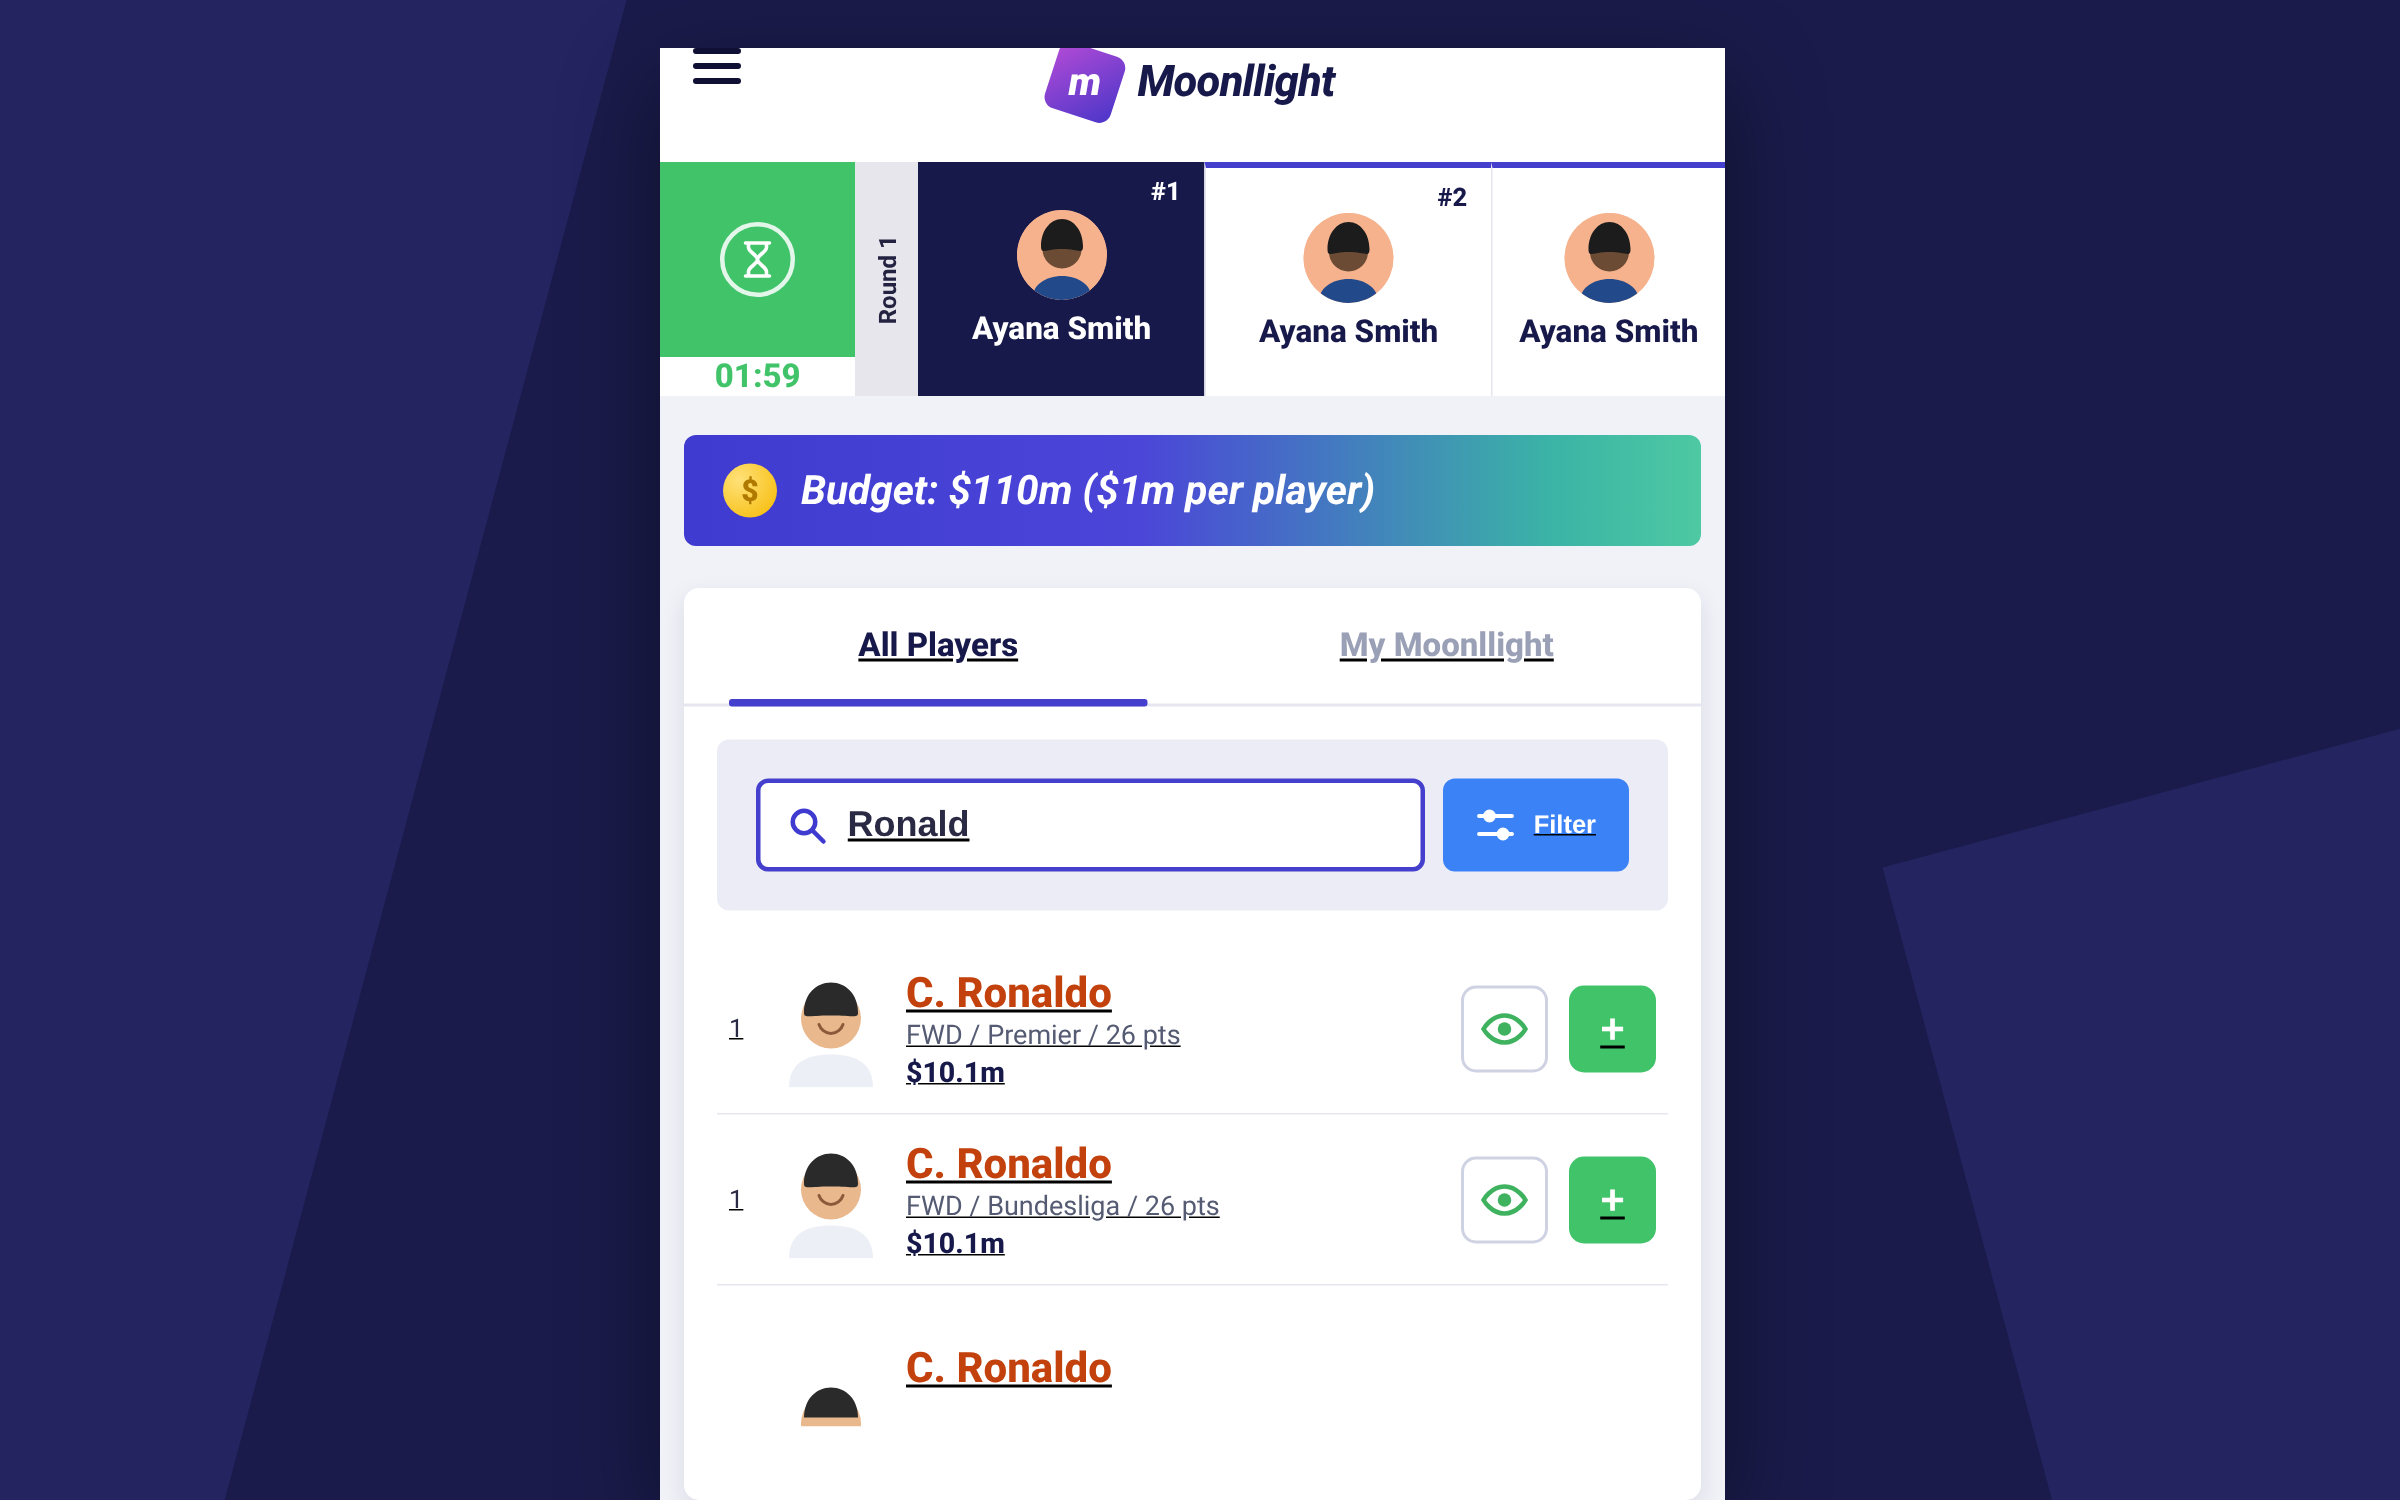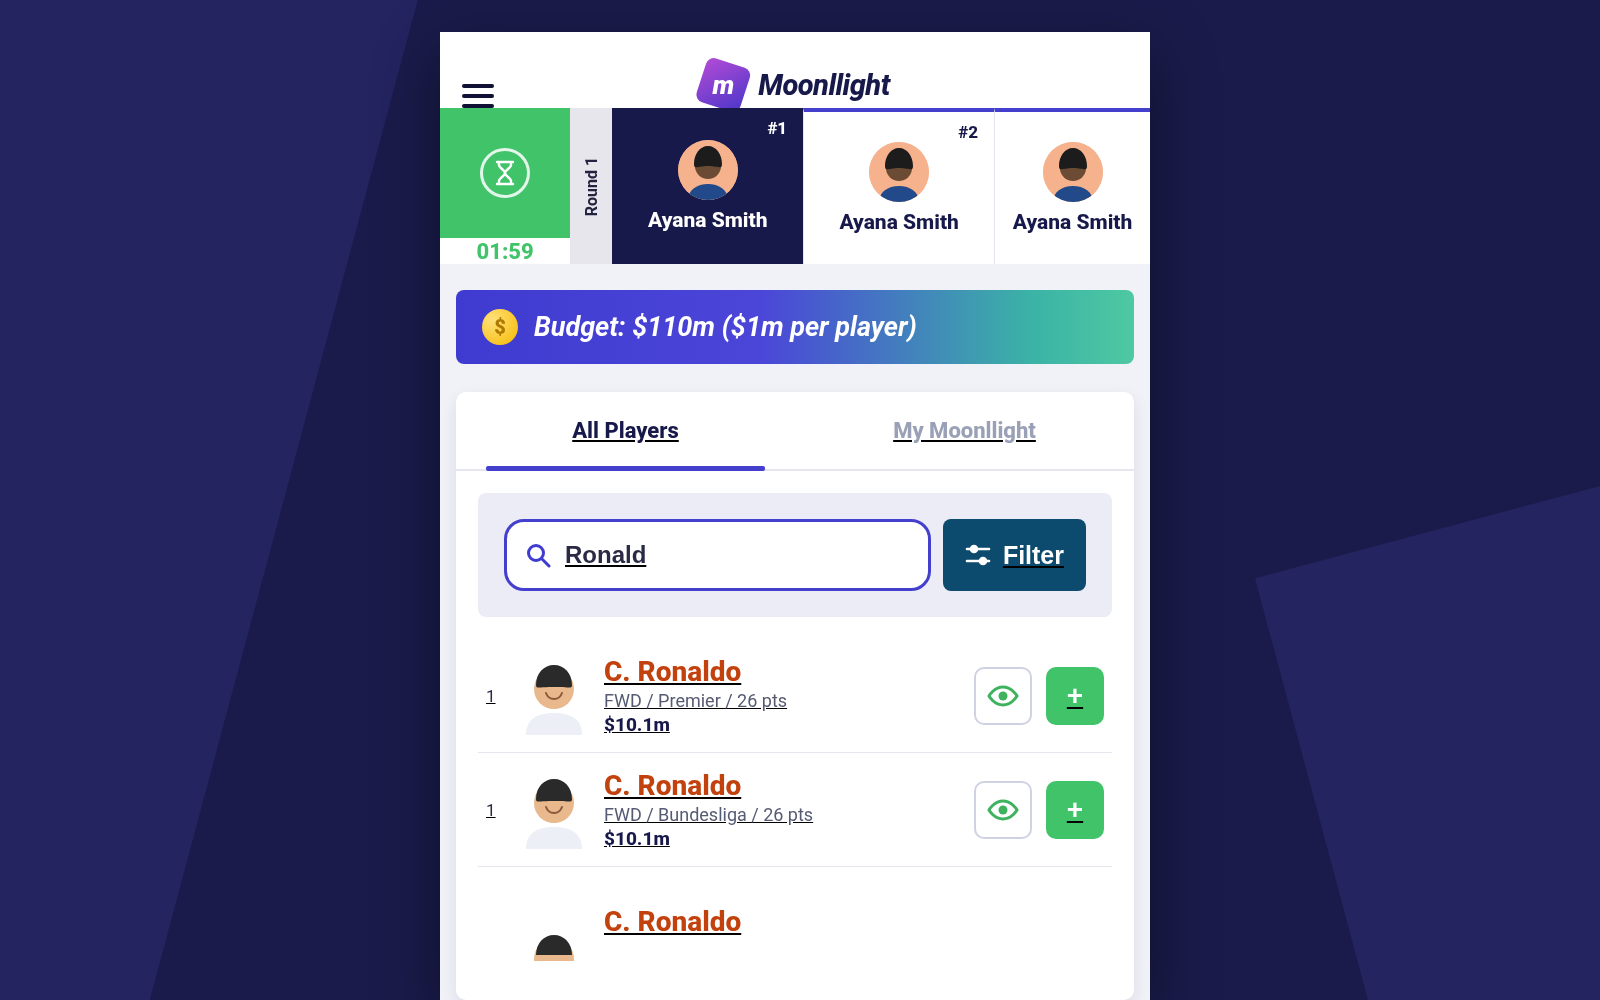--- a/index.html
+++ b/index.html
@@ -35,21 +35,21 @@
     overflow: hidden;
     display: flex;
     flex-direction: column;
   }
 
   
   .app-header {
     background: #ffffff;
     height: 76px;
     display: flex;
-    align-items: flex-end;
+    align-items: flex-start;
     padding: 0 22px;
     position: relative;
   }
   .hamburger {
     display: flex; flex-direction: column; gap: 6px;
     width: 32px; cursor: pointer;
   }
   .hamburger span { height: 4px; background: #0f1033; border-radius: 2px; }
   .brand {
     position: absolute; left: 50%; transform: translateX(-50%);
@@ -177,32 +177,32 @@
     background: #ececf6;
     padding: 26px;
     border-radius: 8px;
     display: flex; gap: 12px;
   }
   .search-input {
     flex: 1;
     display: flex; align-items: center; gap: 14px;
     background: #fff;
     border: 3px solid #443fcc;
-    border-radius: 20px;
+    border-radius: 8px;
     padding: 0 18px;
-    height: 72px;
+    height: 62px;
   }
   .search-input input {
     border: none; outline: none; font-size: 24px; font-weight: 600;
     color: #2a2a45; flex: 1; background: transparent;
   }
   .filter-btn {
-    background: #0c4a6e; color: #fff; border: none;
+    background: #3b82f6; color: #fff; border: none;
     border-radius: 8px; padding: 0 22px;
-    font-weight: 800; font-size: 25px;
+    font-weight: 800; font-size: 17px;
     display: flex; align-items: center; gap: 12px;
     cursor: pointer;
   }
 
   .player-list { padding: 0 22px; display:flex; flex-direction:column; }
   .player-row {
     display: flex; align-items:center; gap: 14px;
     padding: 16px 8px;
     border-bottom: 1px solid #e6e6f0;
   }

